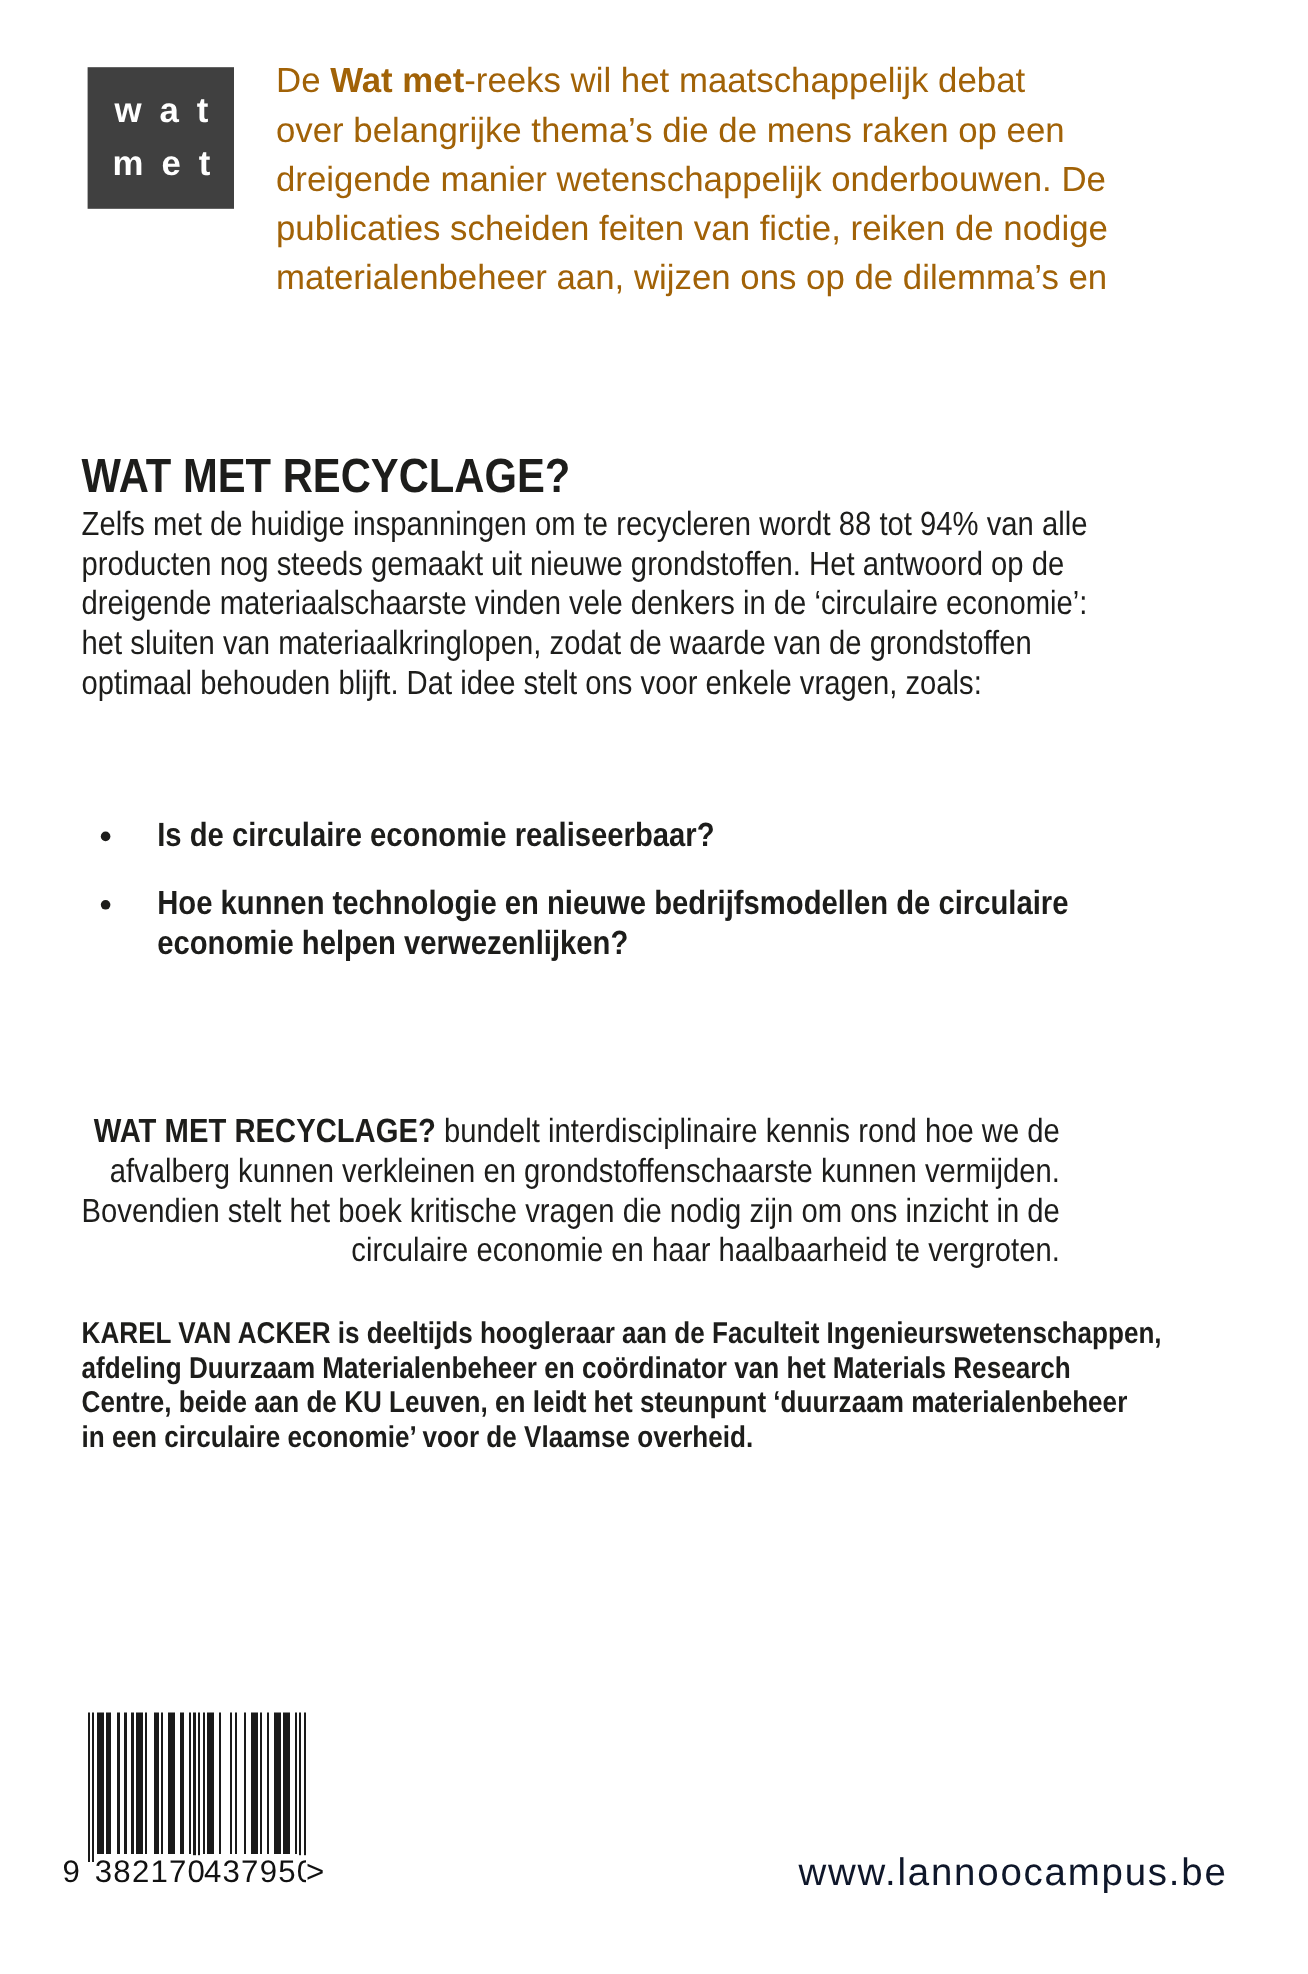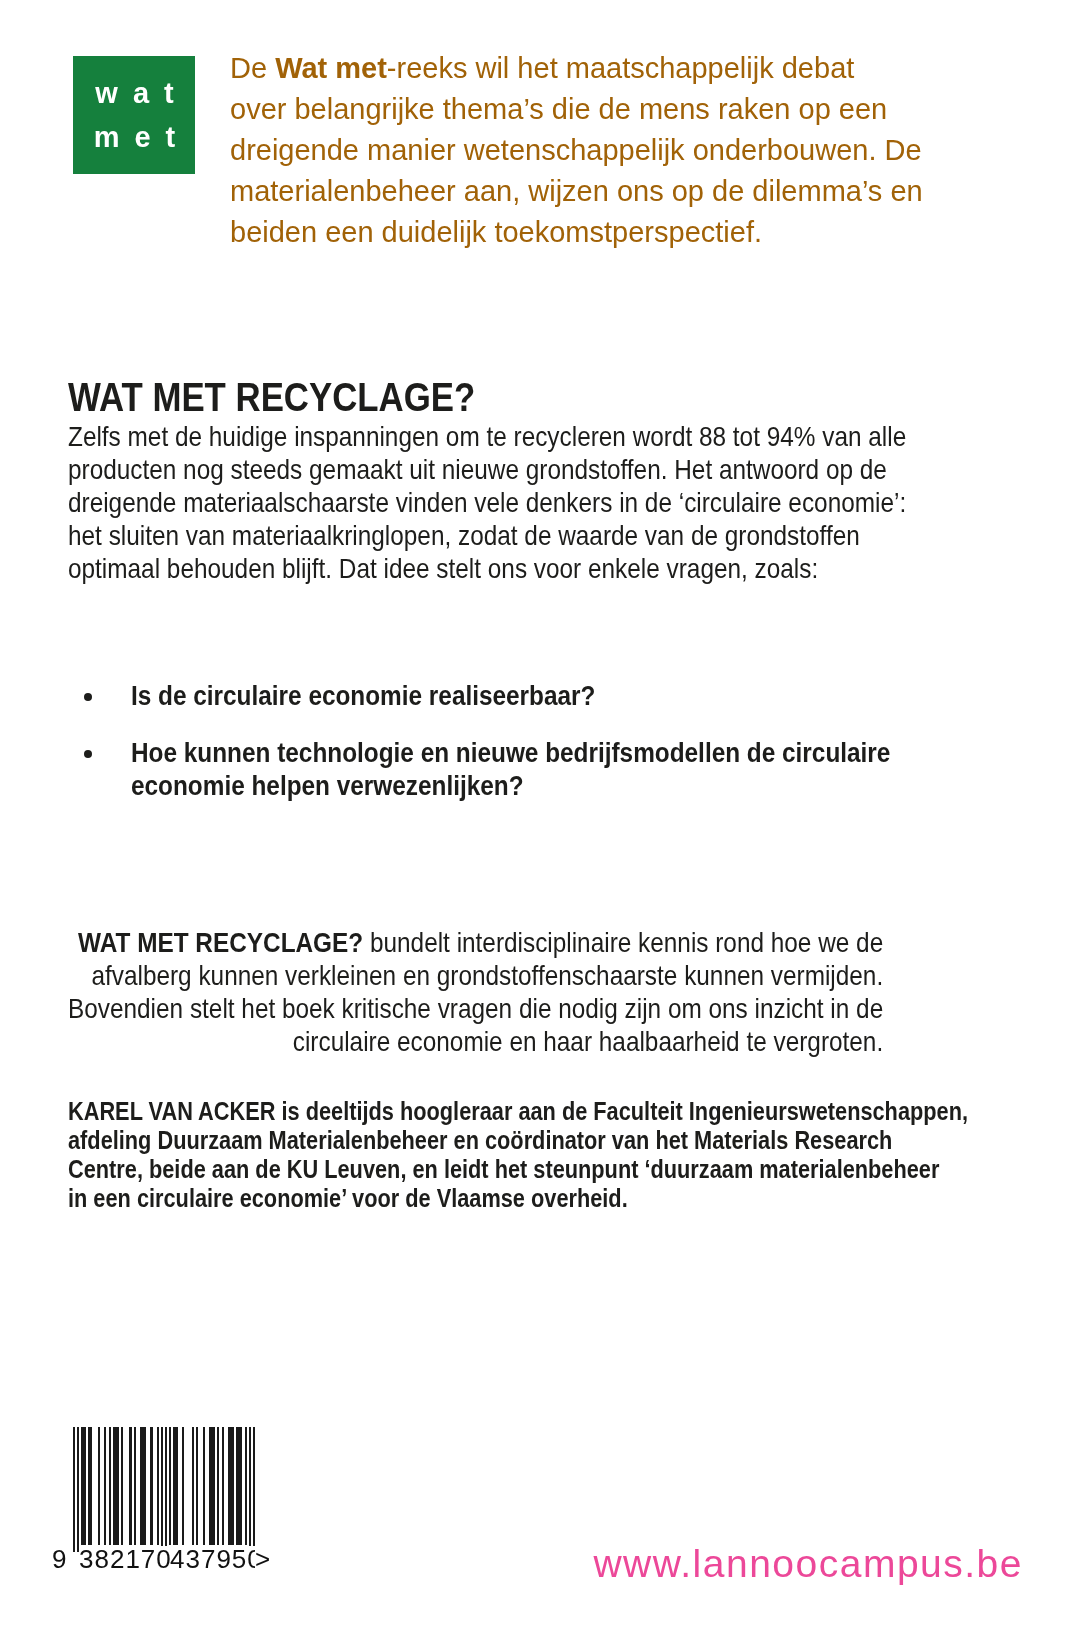--- a/index.html
+++ b/index.html
@@ -10,21 +10,21 @@
     color: #1d1d1b;
     position: relative;
     overflow: hidden;
   }
   .page { position: absolute; inset: 0; width: 1090px; height: 1645px; background: #ffffff; }
 
   
   .logo {
     position: absolute; left: 73px; top: 56px;
     width: 122px; height: 118px;
-    background: #15803d;
+    background: #404040;
     color: #ffffff;
     display: flex; flex-direction: column; justify-content: center; align-items: center;
     gap: 15px;
     font-size: 29px; font-weight: 700;
   }
   .logo-line { letter-spacing: 15px; transform: translateX(8px); line-height: 1; }
 
   .intro {
     position: absolute; left: 230px; top: 48px;
     color: #a16207;
@@ -72,40 +72,40 @@
     font-size: 26px; color: #111111; line-height: 26px;
   }
   .isbn-row span { position: absolute; background: #ffffff; }
   .isbn-lead  { left: 4px; }
   .isbn-g1    { left: 31px;  letter-spacing: 1px; }
   .isbn-g2    { left: 122px; letter-spacing: 1px; }
   .isbn-arrow { left: 207px; }
 
   .website {
     position: absolute; right: 67px; top: 1542px;
-    font-size: 39px; letter-spacing: 1.5px;
-    color: #ec4899;
+    font-size: 32px; letter-spacing: 1.5px;
+    color: #0f172a;
   }
 </style>
 </head>
 <body>
 
 <div class="page">
 
   <div class="logo">
     <div class="logo-line">wat</div>
     <div class="logo-line">met</div>
   </div>
 
   <div class="intro">
     <div class="iline"><span>De </span><b>Wat met</b><span>-reeks wil het maatschappelijk debat</span></div>
     <div class="iline">over belangrijke thema’s die de mens raken op een</div>
     <div class="iline">dreigende manier wetenschappelijk onderbouwen. De</div>
+    <div class="iline">publicaties scheiden feiten van fictie, reiken de nodige</div>
     <div class="iline">materialenbeheer aan, wijzen ons op de dilemma’s en</div>
-    <div class="iline">beiden een duidelijk toekomstperspectief.</div>
   </div>
 
   <h1 class="heading cond">WAT MET RECYCLAGE?</h1>
 
   <div class="para p1">
     <div class="bline cond">Zelfs met de huidige inspanningen om te recycleren wordt 88 tot 94% van alle</div>
     <div class="bline cond">producten nog steeds gemaakt uit nieuwe grondstoffen. Het antwoord op de</div>
     <div class="bline cond">dreigende materiaalschaarste vinden vele denkers in de ‘circulaire economie’:</div>
     <div class="bline cond">het sluiten van materiaalkringlopen, zodat de waarde van de grondstoffen</div>
     <div class="bline cond">optimaal behouden blijft. Dat idee stelt ons voor enkele vragen, zoals:</div>

